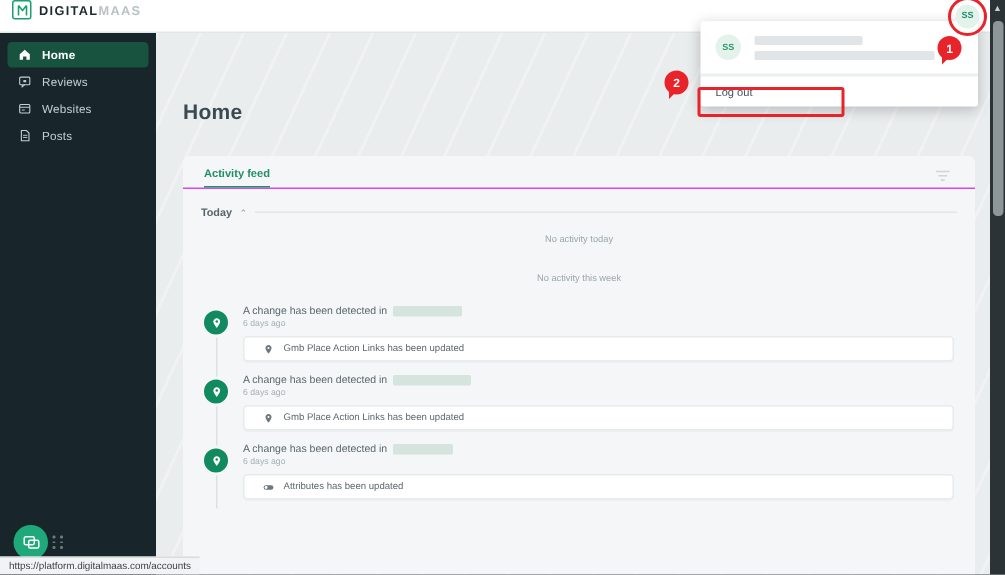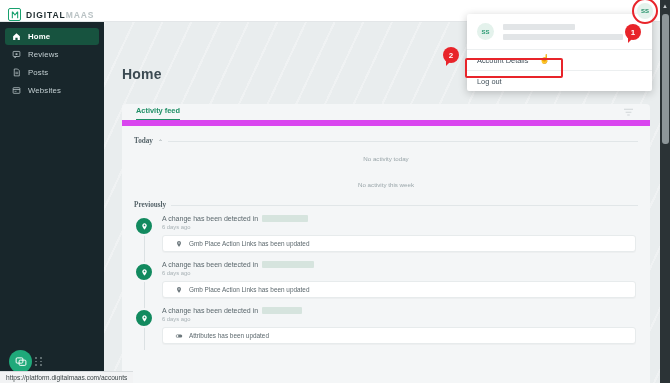--- a/index.html
+++ b/index.html
@@ -8,21 +8,21 @@
     font-family: "Liberation Sans", sans-serif;
     background: #1c2326;
     overflow: hidden;
   }
   .screen { position: relative; width: 670px; height: 383px; background:#eef1f2; }
 
   
   .topbar {
     position:absolute; left:0; top:0; width:670px; height:22px;
     background:#ffffff; border-bottom:1px solid #e3e6e8;
-    display:flex; align-items:flex-end;
+    display:flex; align-items:flex-start;
   }
   .logo-wrap { display:flex; align-items:center; gap:5px; padding-left:8px; }
   .logo-mark {
     width:13px;height:13px;border:1.6px solid #18a06e;border-radius:2px;
     display:flex;align-items:center;justify-content:center;
     font-size:8px;color:#18a06e;font-weight:bold;line-height:1;
   }
   .logo-text { font-size:8.5px; font-weight:bold; letter-spacing:.9px; color:#1d2b2e; }
   .logo-text .light { color:#b9c2c4; font-weight:bold; }
 
@@ -95,36 +95,36 @@
     position:absolute; left:18px; top:44px;
     font-size:14px; font-weight:bold; color:#3b4a52; letter-spacing:.2px;
   }
 
   .panel {
     position:absolute; left:18px; top:82px; right:10px; bottom:0;
     background:#f4f6f7;
     border-radius:4px 4px 0 0;
   }
   .tabbar {
-    height:22px; border-bottom:6px solid #d946ef;
+    height:22px; border-bottom:1px solid #d946ef;
     display:flex; align-items:flex-end; padding-left:14px; position:relative;text-align:center;
   }
   .tab {
     font-size:7.4px; font-weight:bold; color:#1f8f66;
     padding-bottom:4px; border-bottom:1.6px solid #1f8f66;
   }
   .filter-ico {
     position:absolute; right:16px; bottom:3px; opacity:.3;
   }
   .filter-ico svg { width:11px;height:9px;display:block; }
 
   .feed { padding:7px 12px 0 12px; position:relative; }
 
   .group-head { display:flex; align-items:center; gap:5px; margin-top:4px; }
-  .group-label { font-size:7.2px; color:#56646a; font-weight:600; white-space:nowrap;font-family:Liberation Serif, serif; }
+  .group-label { font-size:7.2px; color:#56646a; font-weight:600; white-space:nowrap; }
   .group-caret { font-size:6px; color:#8d9a9e; }
   .group-rule { flex:1; height:1px; background:#e1e6e8; }
   .empty-row { text-align:center; font-size:6.2px; color:#9aa6aa; padding:10px 0 9px 0; }
 
   
   .timeline { position:relative; margin-top:6px; padding-left:0; }
   .tl-line {
     position:absolute; left:10px; top:14px; bottom:-6px; width:1px; background:#dbe1e3;
   }
   .tl-item { position:relative; padding-left:28px; margin-bottom:9px; }
@@ -241,36 +241,36 @@
               <rect x="6.3" y="6" width="3.4" height="2.6" fill="currentColor"></rect>
               <path d="M5 11.5 L5 14 L8 11.5" fill="none" stroke="currentColor" stroke-width="1.3"></path>
             </svg>
         </span>
         <span>Reviews</span>
       </div>
 
       <div class="nav-item">
         <span class="nav-ico">
           <svg viewBox="0 0 16 16">
-              <path d="M4 1.8 L10 1.8 L13 4.8 L13 14 L4 14 Z" fill="none" stroke="currentColor" stroke-width="1.3"></path>
-              <path d="M6 7.5 H11 M6 10 H11" stroke="currentColor" stroke-width="1.1"></path>
-            </svg>
-        </span>
-        <span>Posts</span>
-      </div>
-
-      <div class="nav-item">
-        <span class="nav-ico">
-          <svg viewBox="0 0 16 16">
               <rect x="2" y="3" width="12" height="10" rx="1.2" fill="none" stroke="currentColor" stroke-width="1.3"></rect>
               <path d="M2 6.3 H14" stroke="currentColor" stroke-width="1.3"></path>
               <path d="M4.5 9.5 H8" stroke="currentColor" stroke-width="1.1"></path>
             </svg>
         </span>
         <span>Websites</span>
+      </div>
+
+      <div class="nav-item">
+        <span class="nav-ico">
+          <svg viewBox="0 0 16 16">
+              <path d="M4 1.8 L10 1.8 L13 4.8 L13 14 L4 14 Z" fill="none" stroke="currentColor" stroke-width="1.3"></path>
+              <path d="M6 7.5 H11 M6 10 H11" stroke="currentColor" stroke-width="1.1"></path>
+            </svg>
+        </span>
+        <span>Posts</span>
       </div>
 
 
     </nav>
 
     <div class="chat-bubble">
       <svg viewBox="0 0 16 16" aria-hidden="true">
         <rect x="1.5" y="2.5" width="9" height="7" rx="1.4" fill="none" stroke="#ffffff" stroke-width="1.3"></rect>
         <rect x="5.5" y="5.5" width="9" height="7" rx="1.4" fill="none" stroke="#ffffff" stroke-width="1.3"></rect>
       </svg>
@@ -304,24 +304,20 @@
 
         <div class="group-head">
           <span class="group-label">Today</span>
           <span class="group-caret">⌃</span>
           <span class="group-rule"></span>
         </div>
         <div class="empty-row">No activity today</div>
 
         <div class="empty-row">No activity this week</div>
 
-        <div class="group-head">
-          <span class="group-label">Previously</span>
-          <span class="group-rule"></span>
-        </div>
 
         <div class="timeline">
           <div class="tl-line"></div>
 
           <div class="tl-item">
             <span class="tl-dot">
               <svg viewBox="0 0 16 16">
                   <path d="M8 2 C5.8 2 4 3.8 4 6 C4 9 8 13.5 8 13.5 C8 13.5 12 9 12 6 C12 3.8 10.2 2 8 2 Z" fill="#ffffff"></path>
                   <circle cx="8" cy="6" r="1.5" fill="#128a5f"></circle>
                 </svg>
@@ -389,24 +385,20 @@
 
   <div class="menu">
     <div class="menu-user">
       <div class="menu-avatar">SS</div>
       <div class="menu-user-lines">
         <div class="bar1"></div>
         <div class="bar2"></div>
       </div>
     </div>
     <div class="menu-sep"></div>
-    <div class="menu-item">
-      <span>Account Details</span>
-      <span class="cursor-hand">☝</span>
-    </div>
     <div class="menu-sep"></div>
     <div class="menu-item">
       <span>Log out</span>
     </div>
   </div>
 
   <div class="hl-box"></div>
   <div class="badge badge-1">1</div>
   <div class="badge badge-2">2</div>
 

